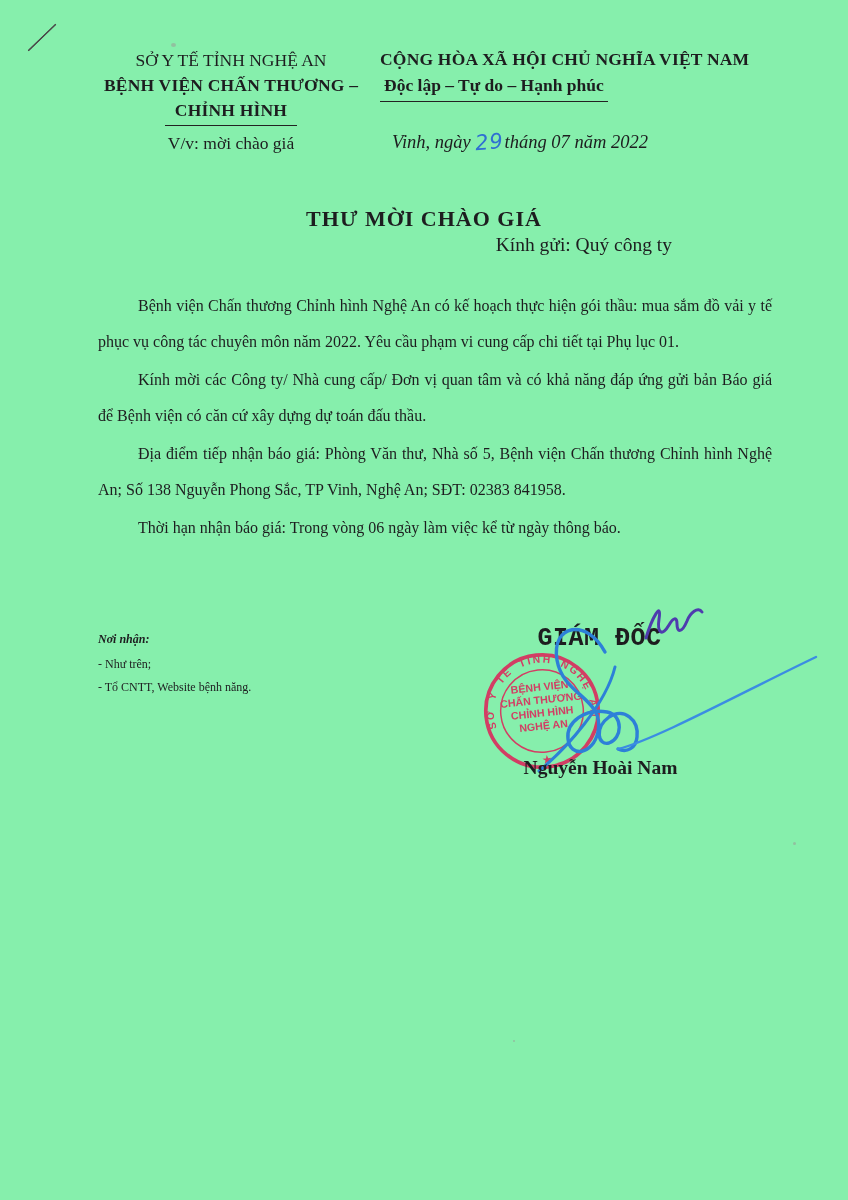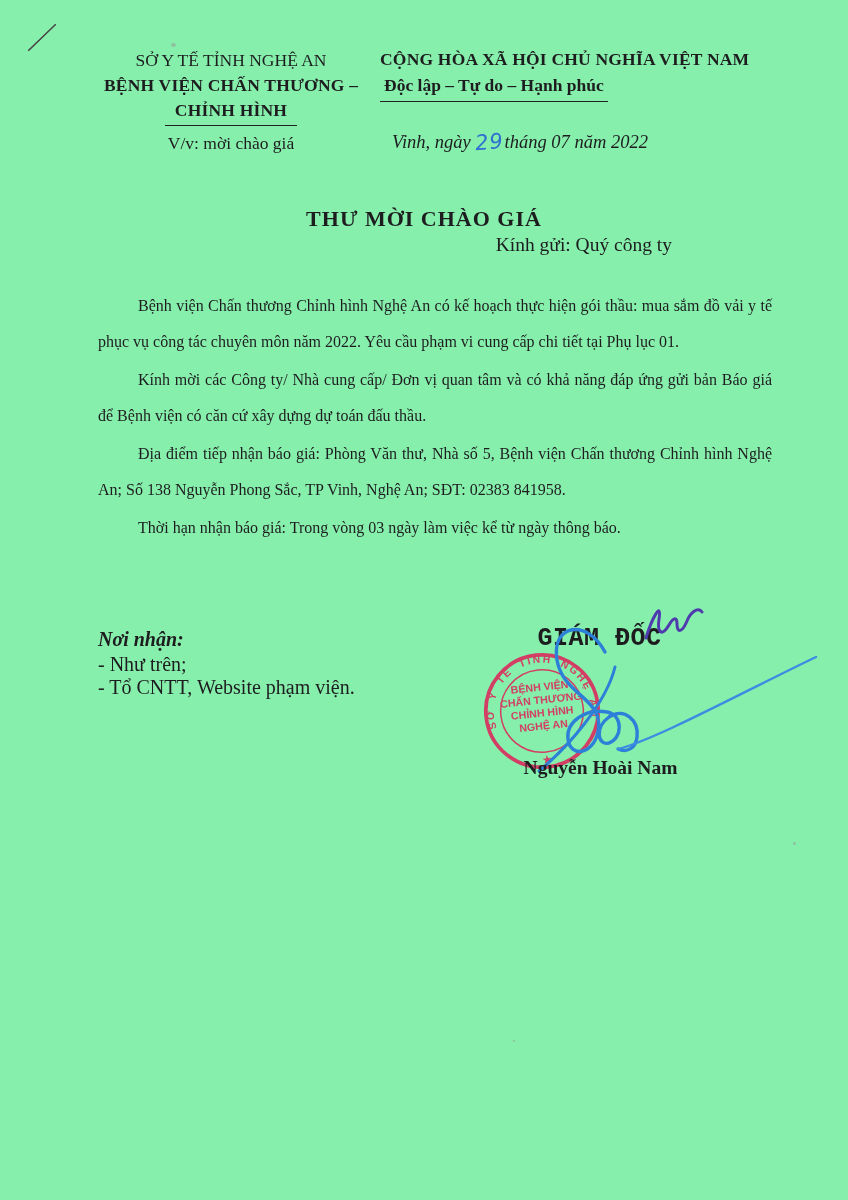--- a/index.html
+++ b/index.html
@@ -38,21 +38,21 @@
 
   
   .doc-title{position:absolute;left:0;top:194px;width:848px;text-align:center;font-size:22px;font-weight:bold;letter-spacing:1px;margin-top:12px;}
   .salutation{position:absolute;left:0;top:234px;width:672px;text-align:right;font-size:19.5px;}
 
   
   .body-text{position:absolute;left:98px;top:288px;width:674px;font-size:16px;line-height:36px;text-align:justify;}
   .body-text p{margin:0 0 2px 0;text-indent:40px;}
 
   
-  .recipients{position:absolute;left:98px;top:628px;font-size:20px;line-height:23px;}
+  .recipients{position:absolute;left:98px;top:628px;font-size:12px;line-height:23px;}
   .recipients .label{font-weight:bold;font-style:italic;margin-bottom:2px;}
   .position-title{position:absolute;left:502px;top:624px;width:195px;text-align:center;font-size:25px;font-weight:bold;letter-spacing:.5px;z-index:3;font-family:Liberation Mono, monospace;}
   .signer-name{position:absolute;left:498px;top:757px;width:205px;text-align:center;font-size:19.5px;font-weight:bold;z-index:6;}
 
   .stamp-wrap{position:absolute;left:477px;top:646px;width:130px;height:130px;transform:rotate(-6deg);z-index:4;opacity:.93;}
   .sig-wrap{position:absolute;left:455px;top:612px;width:378px;height:172px;z-index:5;}
   .paraph-wrap{position:absolute;left:632px;top:592px;width:84px;height:60px;z-index:5;}
 
   .corner-mark{position:absolute;right:-6px;bottom:6px;width:26px;height:0;border-top:1.5px solid #c9c9c5;transform:rotate(-35deg);}
 </style>
@@ -80,27 +80,27 @@
     <div class="dateline"><span>Vinh, ngày</span><span class="day-hand">29</span><span>tháng 07 năm 2022</span></div>
   </div>
 
   <div class="doc-title">THƯ MỜI CHÀO GIÁ</div>
   <div class="salutation">Kính gửi: Quý công ty</div>
 
   <div class="body-text">
     <p>Bệnh viện Chấn thương Chỉnh hình Nghệ An có kế hoạch thực hiện gói thầu: mua sắm đồ vải y tế phục vụ công tác chuyên môn năm 2022. Yêu cầu phạm vi cung cấp chi tiết tại Phụ lục 01.</p>
     <p>Kính mời các Công ty/ Nhà cung cấp/ Đơn vị quan tâm và có khả năng đáp ứng gửi bản Báo giá để Bệnh viện có căn cứ xây dựng dự toán đấu thầu.</p>
     <p>Địa điểm tiếp nhận báo giá: Phòng Văn thư, Nhà số 5, Bệnh viện Chấn thương Chỉnh hình Nghệ An; Số 138 Nguyễn Phong Sắc, TP Vinh, Nghệ An; SĐT: 02383 841958.</p>
-    <p>Thời hạn nhận báo giá: Trong vòng 03 ngày làm việc kể từ ngày thông báo.</p>
+    <p>Thời hạn nhận báo giá: Trong vòng 06 ngày làm việc kể từ ngày thông báo.</p>
   </div>
 
   <div class="recipients">
     <div class="label">Nơi nhận:</div>
     <div>- Như trên;</div>
-    <div>- Tổ CNTT, Website phạm viện.</div>
+    <div>- Tổ CNTT, Website bệnh năng.</div>
   </div>
 
   <div class="position-title">GIÁM ĐỐC</div>
   <div class="signer-name">Nguyễn Hoài Nam</div>
 
   <div class="stamp-wrap">
     <svg width="130" height="130" viewBox="0 0 140 140">
       <circle cx="70" cy="70" r="60.5" fill="none" stroke="#d8315f" stroke-width="4"></circle>
       <circle cx="70" cy="70" r="44.5" fill="none" stroke="#d8315f" stroke-width="1.6"></circle>
       <path id="ringArc" d="M 27.4 99.8 A 52 52 0 1 1 112.6 99.8" fill="none" stroke="none"></path>

